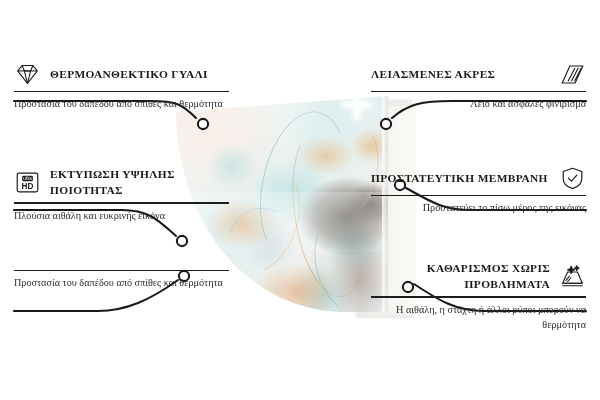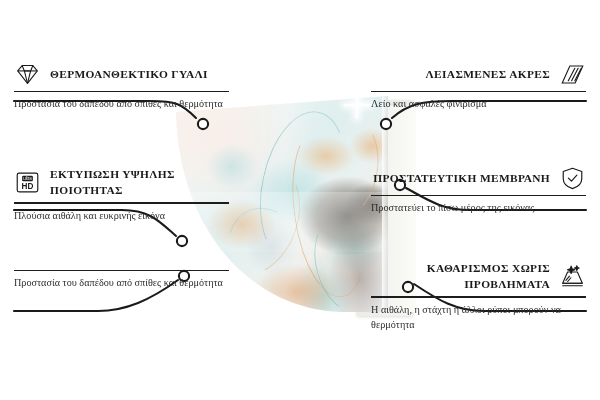--- a/index.html
+++ b/index.html
@@ -75,32 +75,32 @@
   }
   .sparkle::before{width:26px;height:2px;transform:translate(-50%,-50%);}
   .sparkle::after{width:2px;height:26px;transform:translate(-50%,-50%);}
 
   
   #links{position:absolute;left:0;top:0;width:600px;height:400px;pointer-events:none;}
 
   
   .feat{position:absolute;width:215px;}
   .feat .head{display:flex;align-items:center;gap:9px;}
-  .feat.right .head{flex-direction:row-reverse;}
+  .feat.right .head{flex-direction:row-reverse;justify-content:space-between;}
   .feat .title{
     font-size:11.4px;font-weight:bold;letter-spacing:.35px;line-height:1.42;
     color:#1a1a1a;text-transform:uppercase;
   }
   .feat.left .title{text-align:left;}
   .feat.right .title{text-align:right;}
   .feat .rule{height:1.4px;background:#1d1d1d;margin:4px 0 5px 0;width:100%;}
   .feat .desc{
     font-size:10.2px;line-height:1.45;color:#2c2c2c;
   }
-  .feat.right .desc{}
+  .feat.right .desc{text-align:right;}
   .ico{width:27px;height:25px;flex:0 0 27px;display:block;}
 
   .f-tl{left:14px;top:62px;}
   .f-ml{left:14px;top:166px;}
   .f-bl{left:14px;top:266px;}
   .f-tr{left:371px;top:62px;}
   .f-mr{left:371px;top:166px;}
   .f-br{left:371px;top:260px;}
 </style>
 </head>

